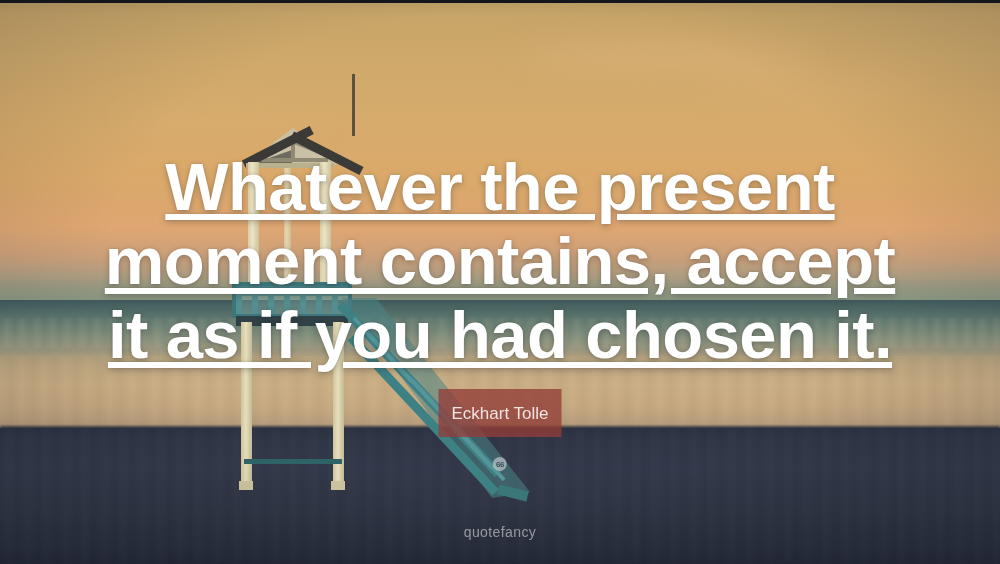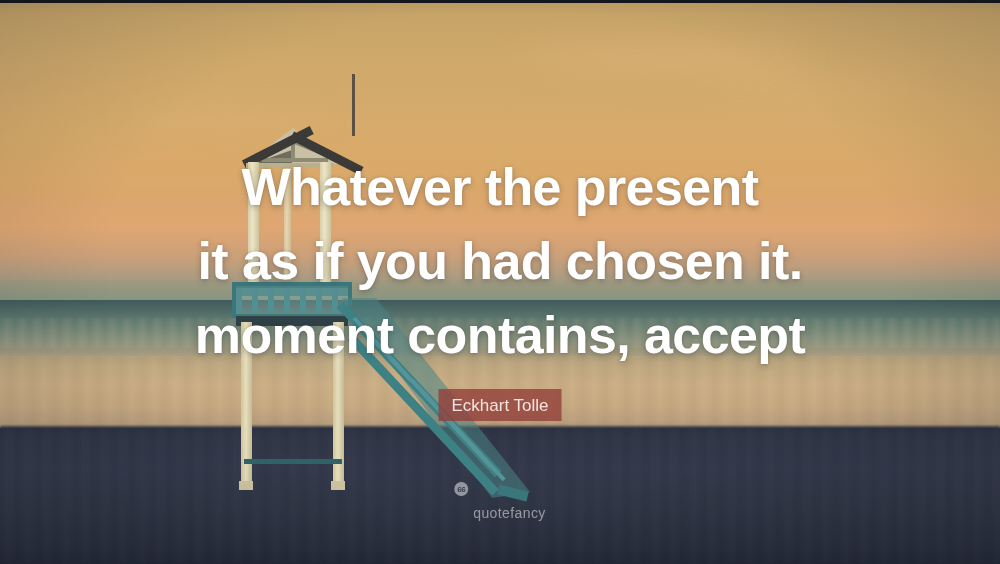--- a/index.html
+++ b/index.html
@@ -323,53 +323,55 @@
 
   
   .quote-block {
     position: absolute;
     left: 0; right: 0;
     top: 150px;
     text-align: center;
   }
   .quote-line {
     color: #ffffff;
-    font-size: 52px;
+    font-size: 67px;
     line-height: 74px;
     font-weight: 700;
     letter-spacing: -0.6px;
     text-shadow:
        0 2px 6px rgba(40,40,40,0.30),
        0 0 2px rgba(60,60,60,0.22);
     white-space: nowrap;
+    text-decoration: underline;
   }
 
   .author-badge {
     position: absolute;
     left: 50%;
     top: 389px;
     transform: translateX(-50%);
     background: rgba(146,61,56,0.78);
     color: #f3e3e0;
     font-size: 17px;
     line-height: 26px;
-    padding: 4px 13px;
+    padding: 12px 13px;
     height: 24px;
     white-space: nowrap;
   }
 
   .watermark {
     position: absolute;
     left: 50%;
     top: 457px;
     transform: translateX(-50%);
     display: flex;
     align-items: center;
     gap: 5px;
     opacity: 0.62;
+    flex-direction: column;
   }
   .watermark-logo {
     width: 14px; height: 14px;
     border-radius: 50%;
     background: #cfd3d6;
     display: flex;
     align-items: center;
     justify-content: center;
     font-size: 8px;
     font-weight: 700;
@@ -460,22 +462,22 @@
         <div class="ramp-step" style="left: 469.488px; top: 440.569px;"></div>
         <div class="ramp-step" style="left: 481.082px; top: 453.002px;"></div>
       </div>
 
     <div class="vignette"></div>
     <div class="letterbox-top"></div>
   </div>
 
   <div class="quote-block">
     <div class="quote-line">Whatever the present</div>
+    <div class="quote-line">moment contains, accept</div>
     <div class="quote-line">it as if you had chosen it.</div>
-    <div class="quote-line">moment contains, accept</div>
   </div>
 
   <div class="author-badge">Eckhart Tolle</div>
 
   <div class="watermark">
     <span class="watermark-logo">66</span>
     <span class="watermark-text">quotefancy</span>
   </div>
 
 </div>

